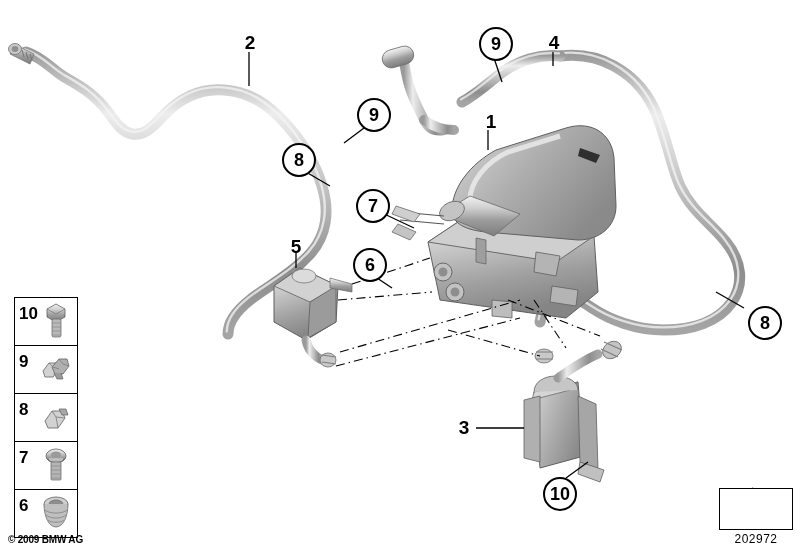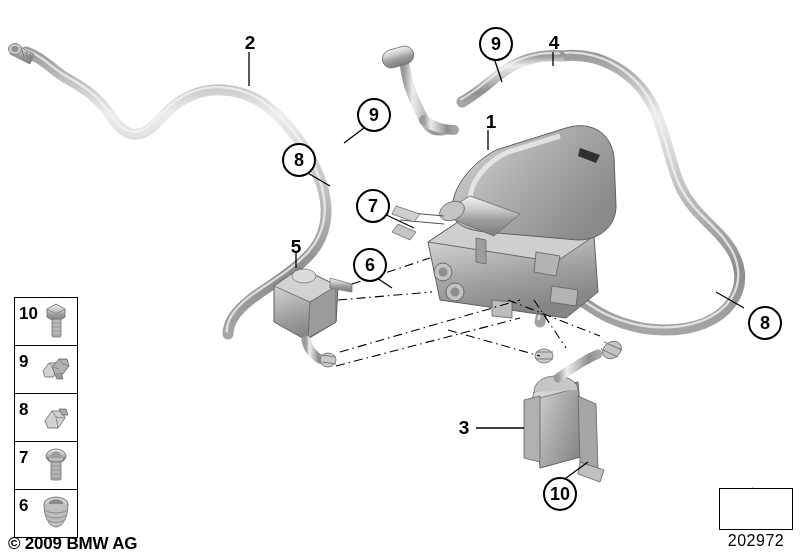--- a/index.html
+++ b/index.html
@@ -12,26 +12,26 @@
   .callout.circled{width:30px;height:30px;border:2px solid #000;border-radius:50%;
            display:flex;align-items:center;justify-content:center;
            background:#fff;font-size:18px;}
   .callout.plain{display:flex;align-items:center;justify-content:center;}
   #legend{position:absolute;left:14px;top:297px;width:62px;border:1px solid #000;
           background:#fff;}
   .lgrow{height:47px;border-bottom:1px solid #000;position:relative;}
   .lgrow:last-child{border-bottom:none;}
   .lgnum{position:absolute;left:4px;top:6px;font-size:17px;font-weight:bold;}
   .lgart{position:absolute;right:4px;top:3px;width:34px;height:41px;}
-  #copyright{position:absolute;left:8px;top:534px;font-size:17px;font-weight:bold;
+  #copyright{position:absolute;left:8px;top:534px;font-size:10px;font-weight:bold;
              letter-spacing:-.2px;}
   #refbox{position:absolute;left:719px;top:488px;width:72px;height:40px;
           border:1px solid #000;background:#fff;}
   #refnum{position:absolute;left:716px;top:532px;width:80px;text-align:center;
-          font-size:16px;letter-spacing:.5px;}
+          font-size:12px;letter-spacing:.5px;}
 </style>
 </head>
 <body>
 
 <div id="stage">
 
   <svg class="layer" viewBox="0 0 800 560">
     <defs>
       <linearGradient id="hoseG" x1="0" y1="0" x2="0" y2="1">
         <stop offset="0%" stop-color="#9a9a9a"></stop>

